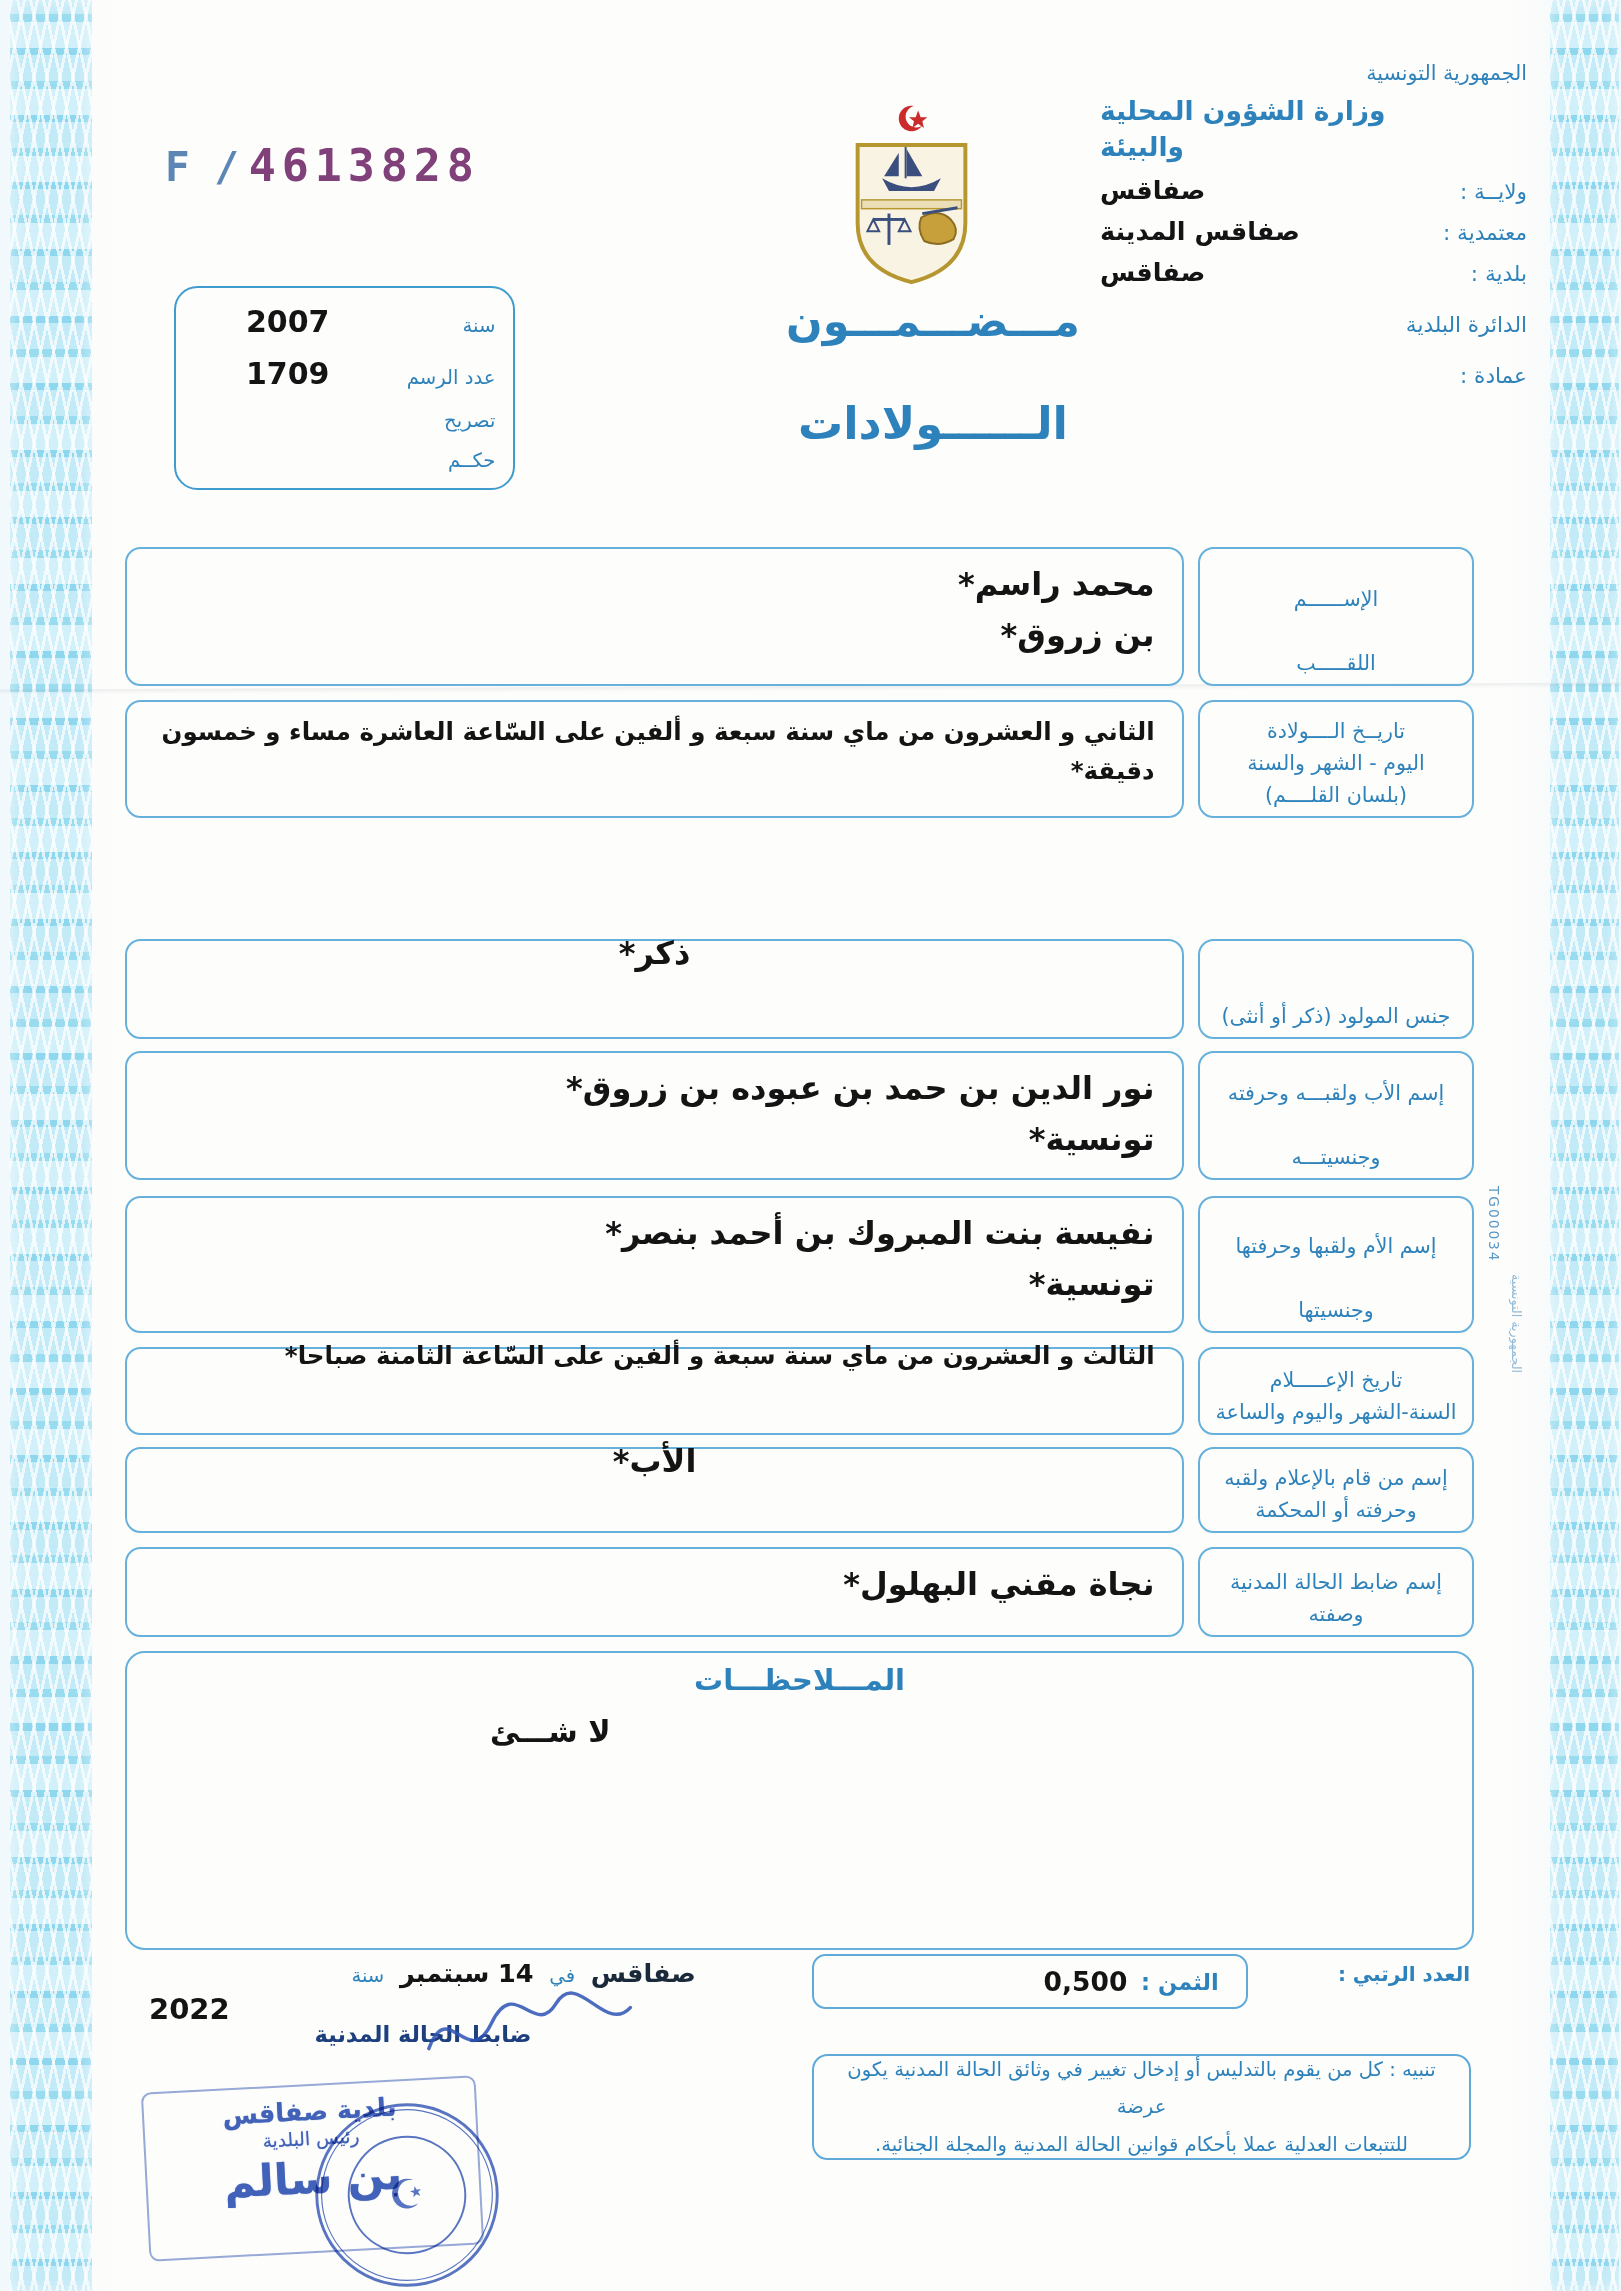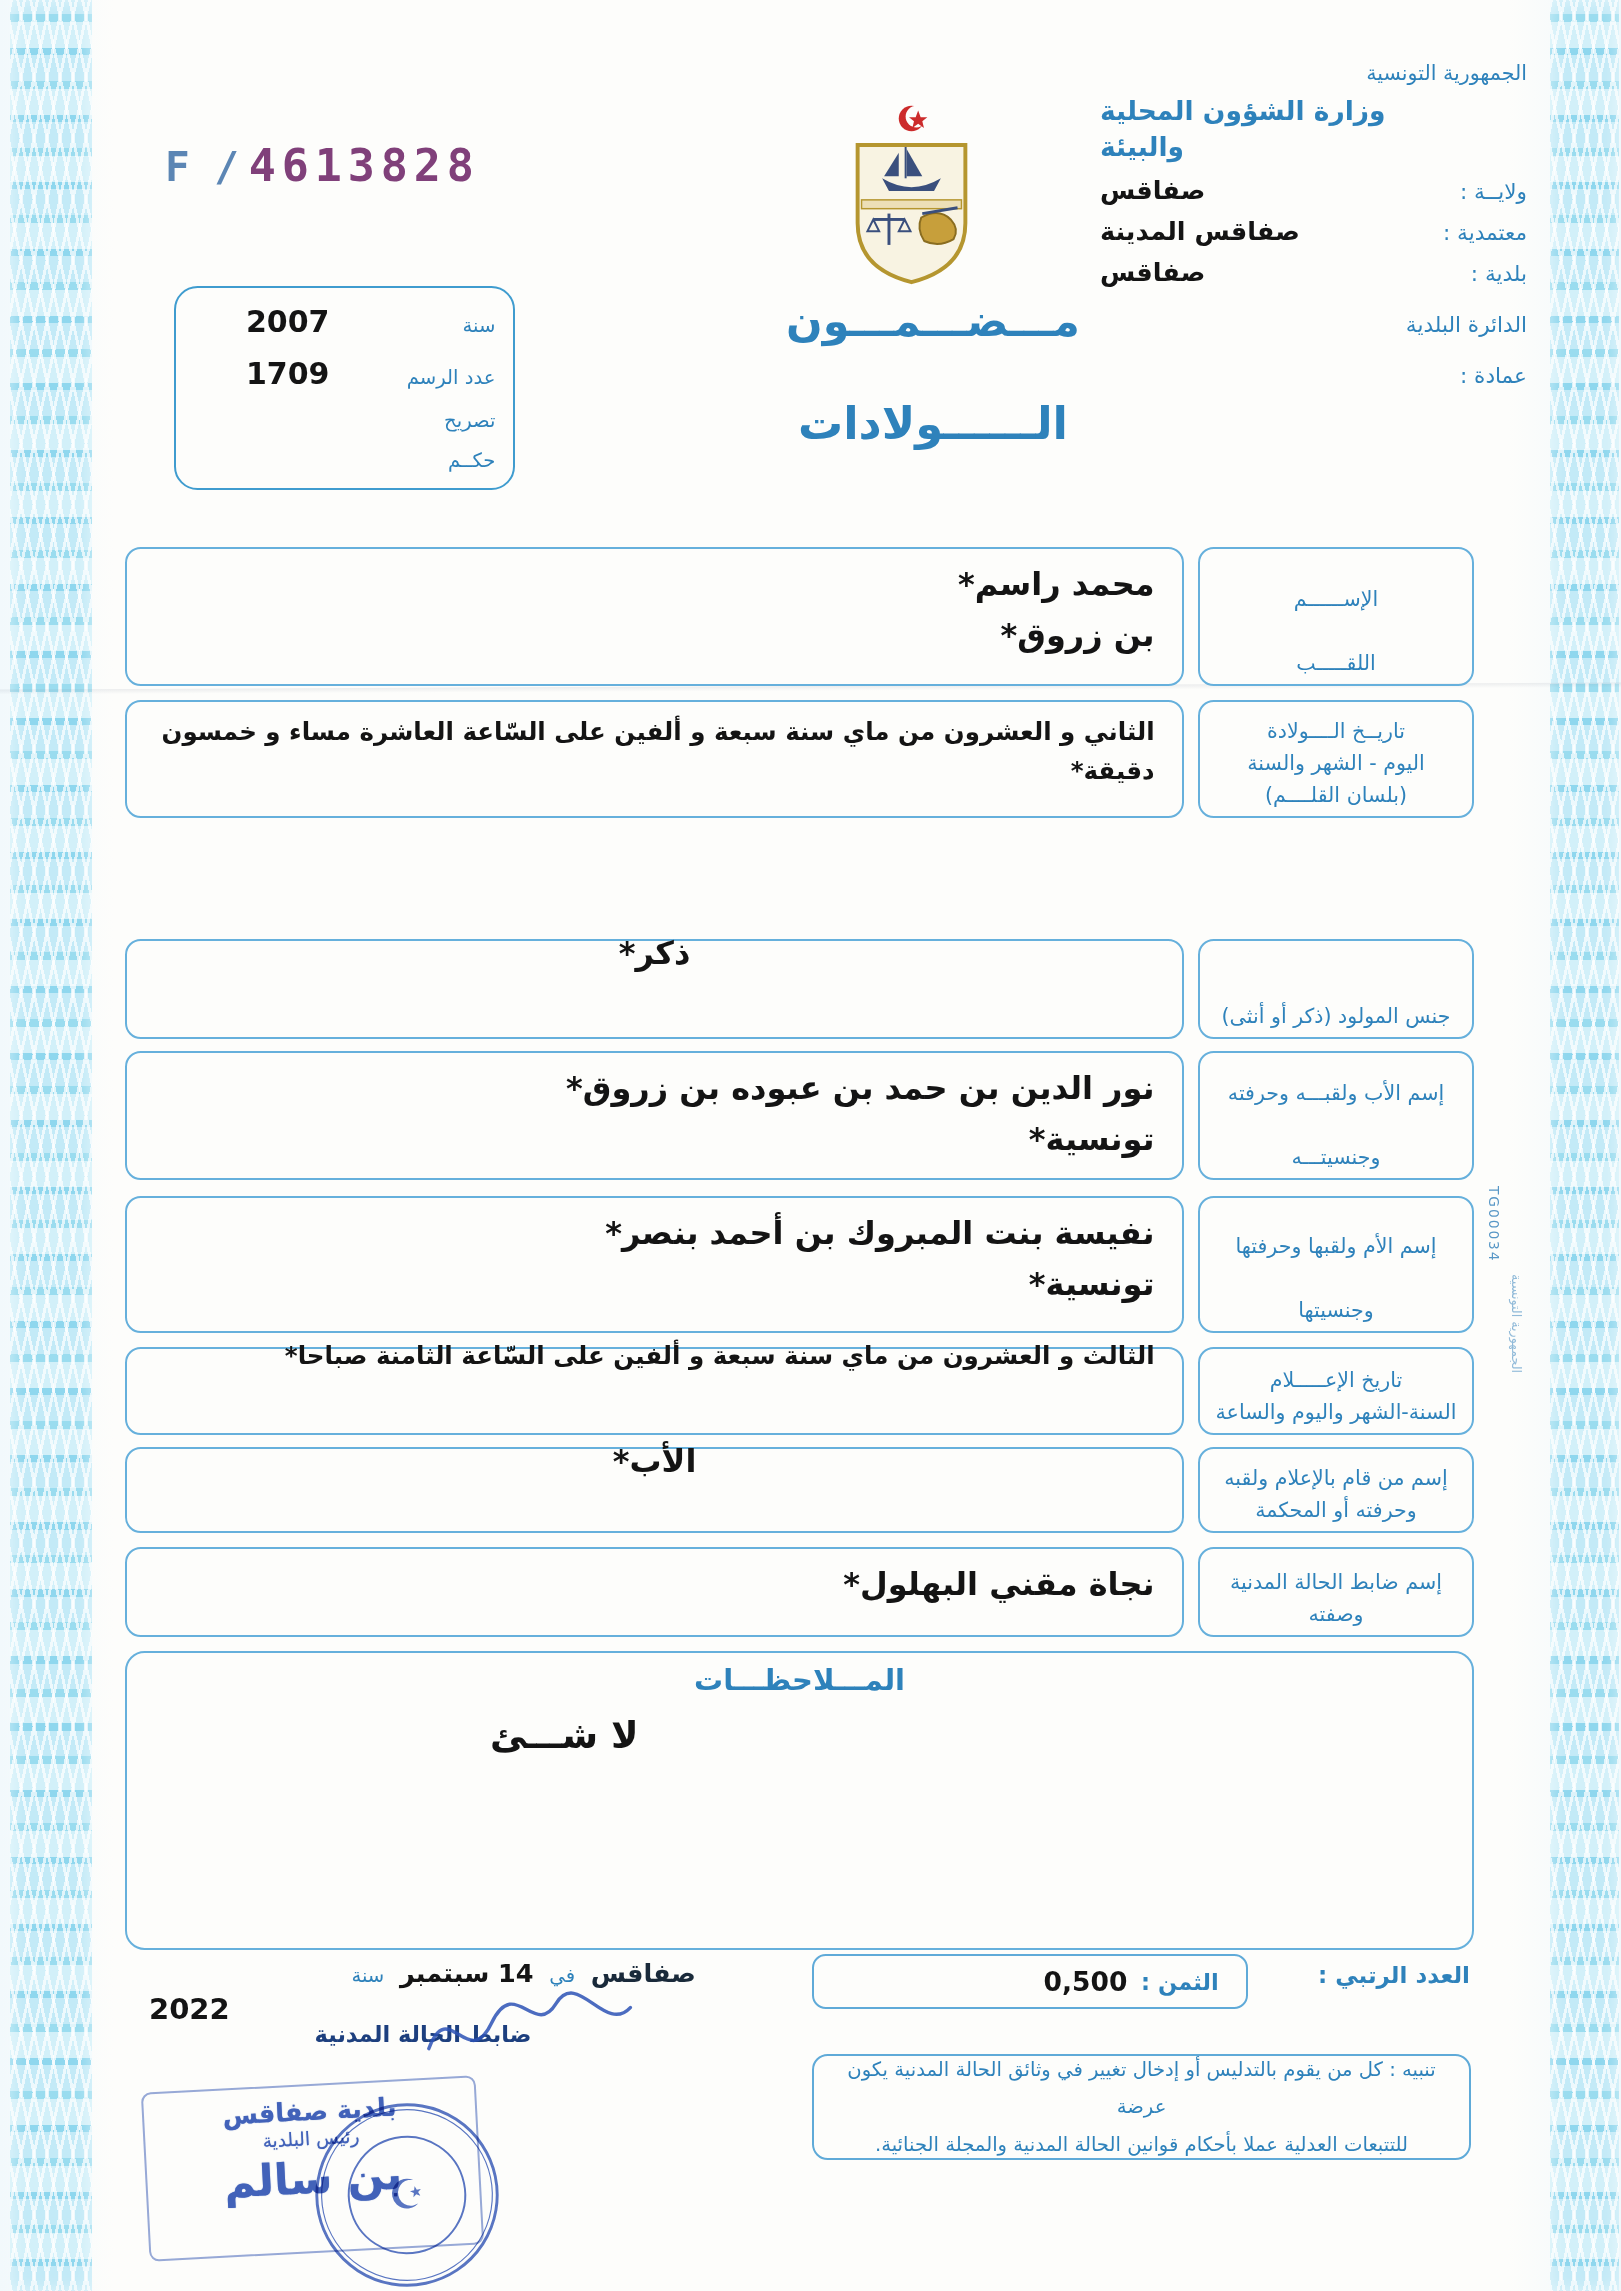--- a/index.html
+++ b/index.html
@@ -65,24 +65,24 @@
   .vtext { padding:9.8px 27.4px; font-size:32px; font-weight:bold; color:#141414;
     text-align:right; white-space:pre-line; line-height:1.6; }
   .vtext.center { text-align:center; }
   .vtext.raise { transform:translateY(-23.5px); }
   .ltext { font-size:20.6px; color:#2e82bb; text-align:center; white-space:pre-line; line-height:1.55; padding:3.9px 7.8px; }
 
   
   .remarks { position:absolute; left:125px; top:1651px; width:1349px; height:299px;
     border:2px solid #66b0dc; border-radius:19.6px; z-index:2; }
   .remarks-title { text-align:center; color:#2e82bb; font-weight:bold; font-size:29px; padding-top:9.8px; letter-spacing:1px; }
-  .remarks-value { position:absolute; left:363px; top:61px; font-size:37px; font-weight:bold; color:#141414; }
-
-  
-  .ordinal { position:absolute; left:1274px; top:1962px; width:196px; color:#2e82bb; font-weight:bold; font-size:23px; z-index:2; }
+  .remarks-value { position:absolute; left:363px; top:61px; font-size:30px; font-weight:bold; color:#141414; }
+
+  
+  .ordinal { position:absolute; left:1274px; top:1962px; width:196px; color:#2e82bb; font-weight:bold; font-size:20px; z-index:2; }
   .pricebox { position:absolute; left:812px; top:1954px; width:436px; height:55px;
     border:2px solid #5faad8; border-radius:13.7px; z-index:2;
     display:flex; align-items:center; justify-content:flex-start; gap:13.7px; padding:0 27.4px; }
   .price-label { color:#2e82bb; font-weight:bold; font-size:22.5px; }
   .price-value { font-weight:bold; font-size:26.5px; color:#141414; }
   .dateline { position:absolute; left:235px; top:1958px; width:461px; z-index:2;
     display:flex; justify-content:flex-start; gap:15.7px; align-items:baseline; }
   .d-place { font-weight:bold; font-size:25.5px; color:#1a2a3a; }
   .d-small { color:#2e82bb; font-size:19.6px; }
   .d-daymonth { font-weight:bold; font-size:25.5px; color:#141414; }

